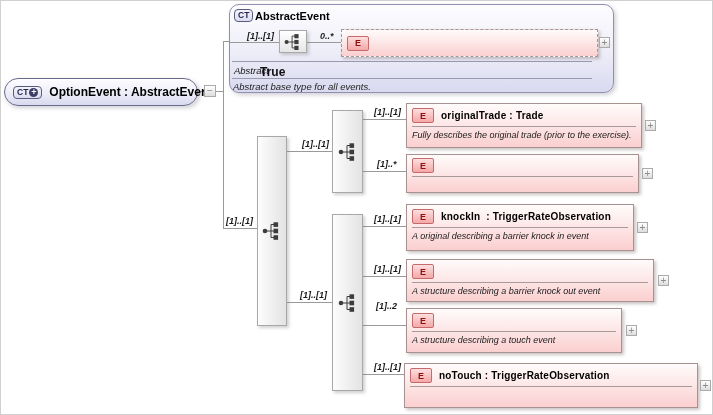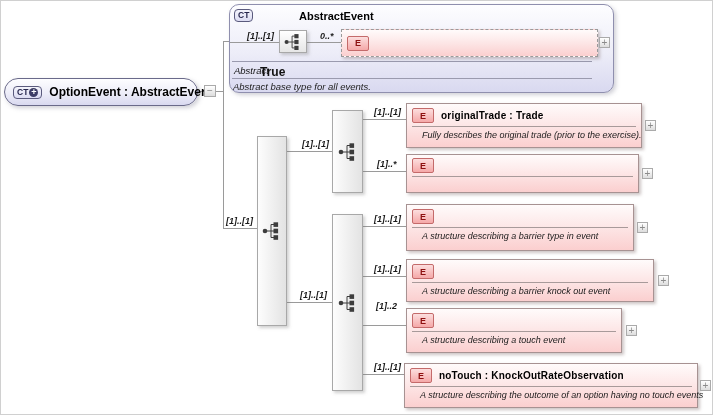--- a/index.html
+++ b/index.html
@@ -34,21 +34,21 @@
     border:1px solid #5a5a7d;border-radius:4px;
     background:linear-gradient(#f4f4fc,#dcdcf2);
     font-size:8.5px;font-weight:bold;color:#26264d;
     padding:1px 3px;line-height:9px;
   }
   .plus-circle{
     display:inline-block;width:9px;height:9px;border-radius:50%;
     background:#3d3d66;color:#fff;font-size:9px;line-height:9px;
     text-align:center;font-style:normal;
   }
-  .parent-title{position:absolute;left:25px;top:5px;font-size:11px;font-weight:bold;margin-left:44px;}
+  .parent-title{position:absolute;left:25px;top:5px;font-size:11px;font-weight:bold;}
   .prop-line{position:absolute;height:1px;background:#9a9aae;left:2px;width:360px;}
   .prop-name{position:absolute;font-size:9.5px;font-style:italic;color:#111;}
   .prop-value{position:absolute;font-size:12px;font-weight:bold;color:#111;}
   .type-doc{position:absolute;font-size:9.5px;font-style:italic;color:#222;white-space:pre;}
   
   .elbox{
     position:absolute;box-sizing:border-box;display:flex;flex-direction:column;
     background:linear-gradient(#fffbfb 0%,#fde8e8 45%,#fbcfcf 100%);
     border:1px solid #a79292;
     box-shadow:2px 2px 3px rgba(130,110,110,.4);
@@ -56,21 +56,21 @@
   .elbox.dashed{border:1px dashed #9a9a9a;}
   .el-head{display:flex;align-items:center;gap:7px;padding:4px 5px 2px 5px;flex:0 0 auto;}
   .e-badge{
     flex:0 0 auto;width:20px;height:13px;border:1px solid #c46a6a;border-radius:2px;
     background:linear-gradient(#fcdede,#f5a8a8);
     color:#8e1010;font-size:9px;font-weight:bold;
     display:flex;align-items:center;justify-content:center;
   }
   .el-label{font-size:10px;font-weight:bold;white-space:pre;letter-spacing:.2px;}
   .el-sep{height:1px;background:#a89a9a;margin:1px 5px 0 5px;flex:0 0 auto;}
-  .el-doc{font-size:9px;font-style:italic;color:#1c1c1c;padding:3px 5px 2px 5px;white-space:pre;margin-left:10px;}
+  .el-doc{font-size:9px;font-style:italic;color:#1c1c1c;padding:3px 5px 2px 5px;white-space:pre;}
   
   .seqbox{
     position:absolute;box-sizing:border-box;
     background:linear-gradient(to right,#fdfdfd,#e3e3e3);
     border:1px solid #a8a8a8;box-shadow:2px 2px 3px rgba(120,120,120,.35);
     display:flex;align-items:center;justify-content:center;
   }
   .minibox{
     position:absolute;box-sizing:border-box;
     background:linear-gradient(#ffffff,#e6e6e6);
@@ -195,23 +195,24 @@
       <span class="e-badge">E</span>
     </div>
     <div class="el-sep"></div>
   </div>
   <div class="expander" style="left:641px;top:167px;">+</div>
 
   <span class="card" style="left:372px;top:213px;">[1]..[1]</span>
   <div class="elbox" style="left:405px;top:203px;width:228px;height:47px;">
     <div class="el-head">
       <span class="e-badge">E</span>
-    </div>
-    <div class="el-sep"></div>
-    <div class="el-doc">A structure describing a barrier type in event</div>
+      <span class="el-label">knockIn  : TriggerRateObservation</span>
+    </div>
+    <div class="el-sep"></div>
+    <div class="el-doc">A original describing a barrier knock in event</div>
   </div>
   <div class="expander" style="left:636px;top:221px;">+</div>
 
   <span class="card" style="left:372px;top:263px;">[1]..[1]</span>
   <div class="elbox" style="left:405px;top:258px;width:248px;height:43px;">
     <div class="el-head">
       <span class="e-badge">E</span>
     </div>
     <div class="el-sep"></div>
     <div class="el-doc">A structure describing a barrier knock out event</div>
@@ -225,20 +226,19 @@
     </div>
     <div class="el-sep"></div>
     <div class="el-doc">A structure describing a touch event</div>
   </div>
   <div class="expander" style="left:625px;top:324px;">+</div>
 
   <span class="card" style="left:372px;top:361px;">[1]..[1]</span>
   <div class="elbox" style="left:403px;top:362px;width:294px;height:45px;">
     <div class="el-head">
       <span class="e-badge">E</span>
-      <span class="el-label">noTouch : KnockOutRateObservation</span>
-    </div>
-    <div class="el-sep"></div>
-    <div class="el-doc">A structure describing the outcome of an option having no touch events</div>
+      <span class="el-label">noTouch : TriggerRateObservation</span>
+    </div>
+    <div class="el-sep"></div>
   </div>
   <div class="expander" style="left:699px;top:379px;">+</div>
 
 </div>
 
 </body></html>

